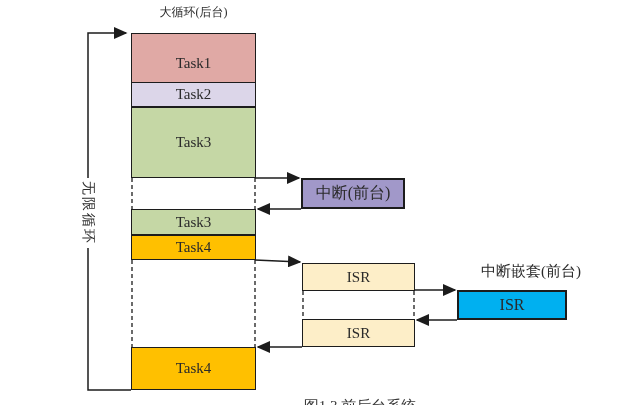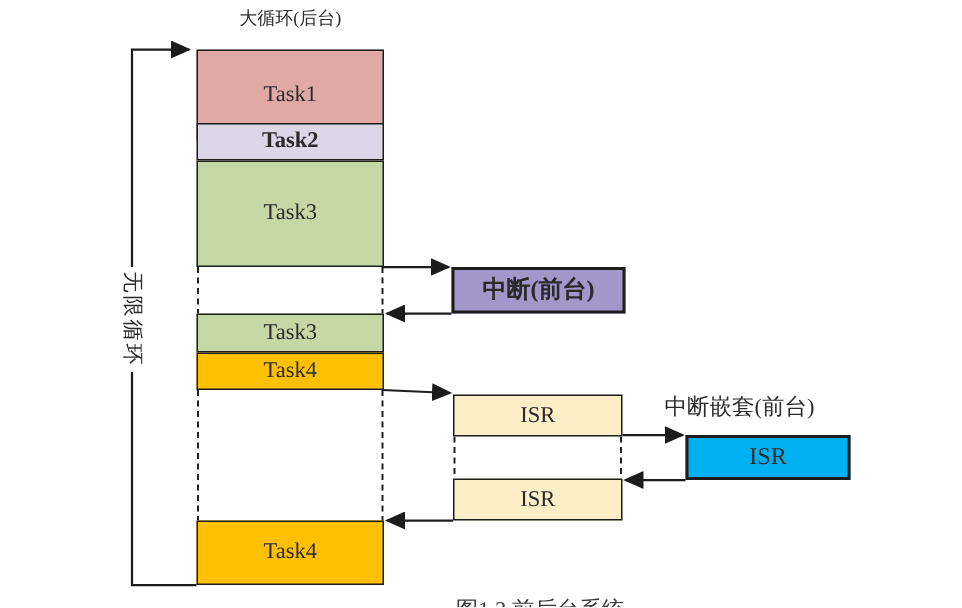--- a/index.html
+++ b/index.html
@@ -14,43 +14,43 @@
   #lines{position:absolute;left:0;top:0;}
   .block{
     position:absolute;
     left:131px;width:125px;
     box-sizing:border-box;
     border:1.5px solid #1c1c1c;
     display:flex;align-items:center;justify-content:center;
     font-size:15px;
   }
   .b-task1{top:33px;height:61px;}
-  .b-task2{top:82px;height:25px;font-weight:bold;}
+  .b-task2{top:82px;height:25px;}
   .b-task3a{top:107px;height:71px;}
   .b-task3b{top:209px;height:26px;}
   .b-task4a{top:235px;height:25px;}
   .b-task4b{top:347px;height:43px;}
   .sidebox{
     position:absolute;
     box-sizing:border-box;
     border:2px solid #1c1c1c;
     display:flex;align-items:center;justify-content:center;
     font-size:16px;
   }
-  .interrupt-box{left:301px;top:178px;width:116px;height:31px;font-weight:bold;}
+  .interrupt-box{left:301px;top:178px;width:104px;height:31px;}
   .isr1-box{left:302px;top:263px;width:113px;height:28px;border-width:1.5px;font-size:15px;}
   .isr2-box{left:302px;top:319px;width:113px;height:28px;border-width:1.5px;font-size:15px;}
   .nested-isr-box{left:457px;top:290px;width:110px;height:30px;}
   .diagram-title{
     position:absolute;left:126px;top:4px;width:135px;
     text-align:center;font-size:12px;white-space:nowrap;
   }
   .nested-title{
     position:absolute;left:443px;top:262px;width:138px;
-    text-align:left;font-size:15px;white-space:nowrap;
+    text-align:right;font-size:15px;white-space:nowrap;
   }
   .loop-label{
     position:absolute;left:88px;top:213px;
     transform:translate(-50%,-50%) rotate(90deg);
     background:#ffffff;
     font-size:14px;letter-spacing:2px;white-space:nowrap;
     padding:0 3px;
   }
   .caption-clip{
     position:absolute;left:235px;top:397px;width:250px;height:8px;

